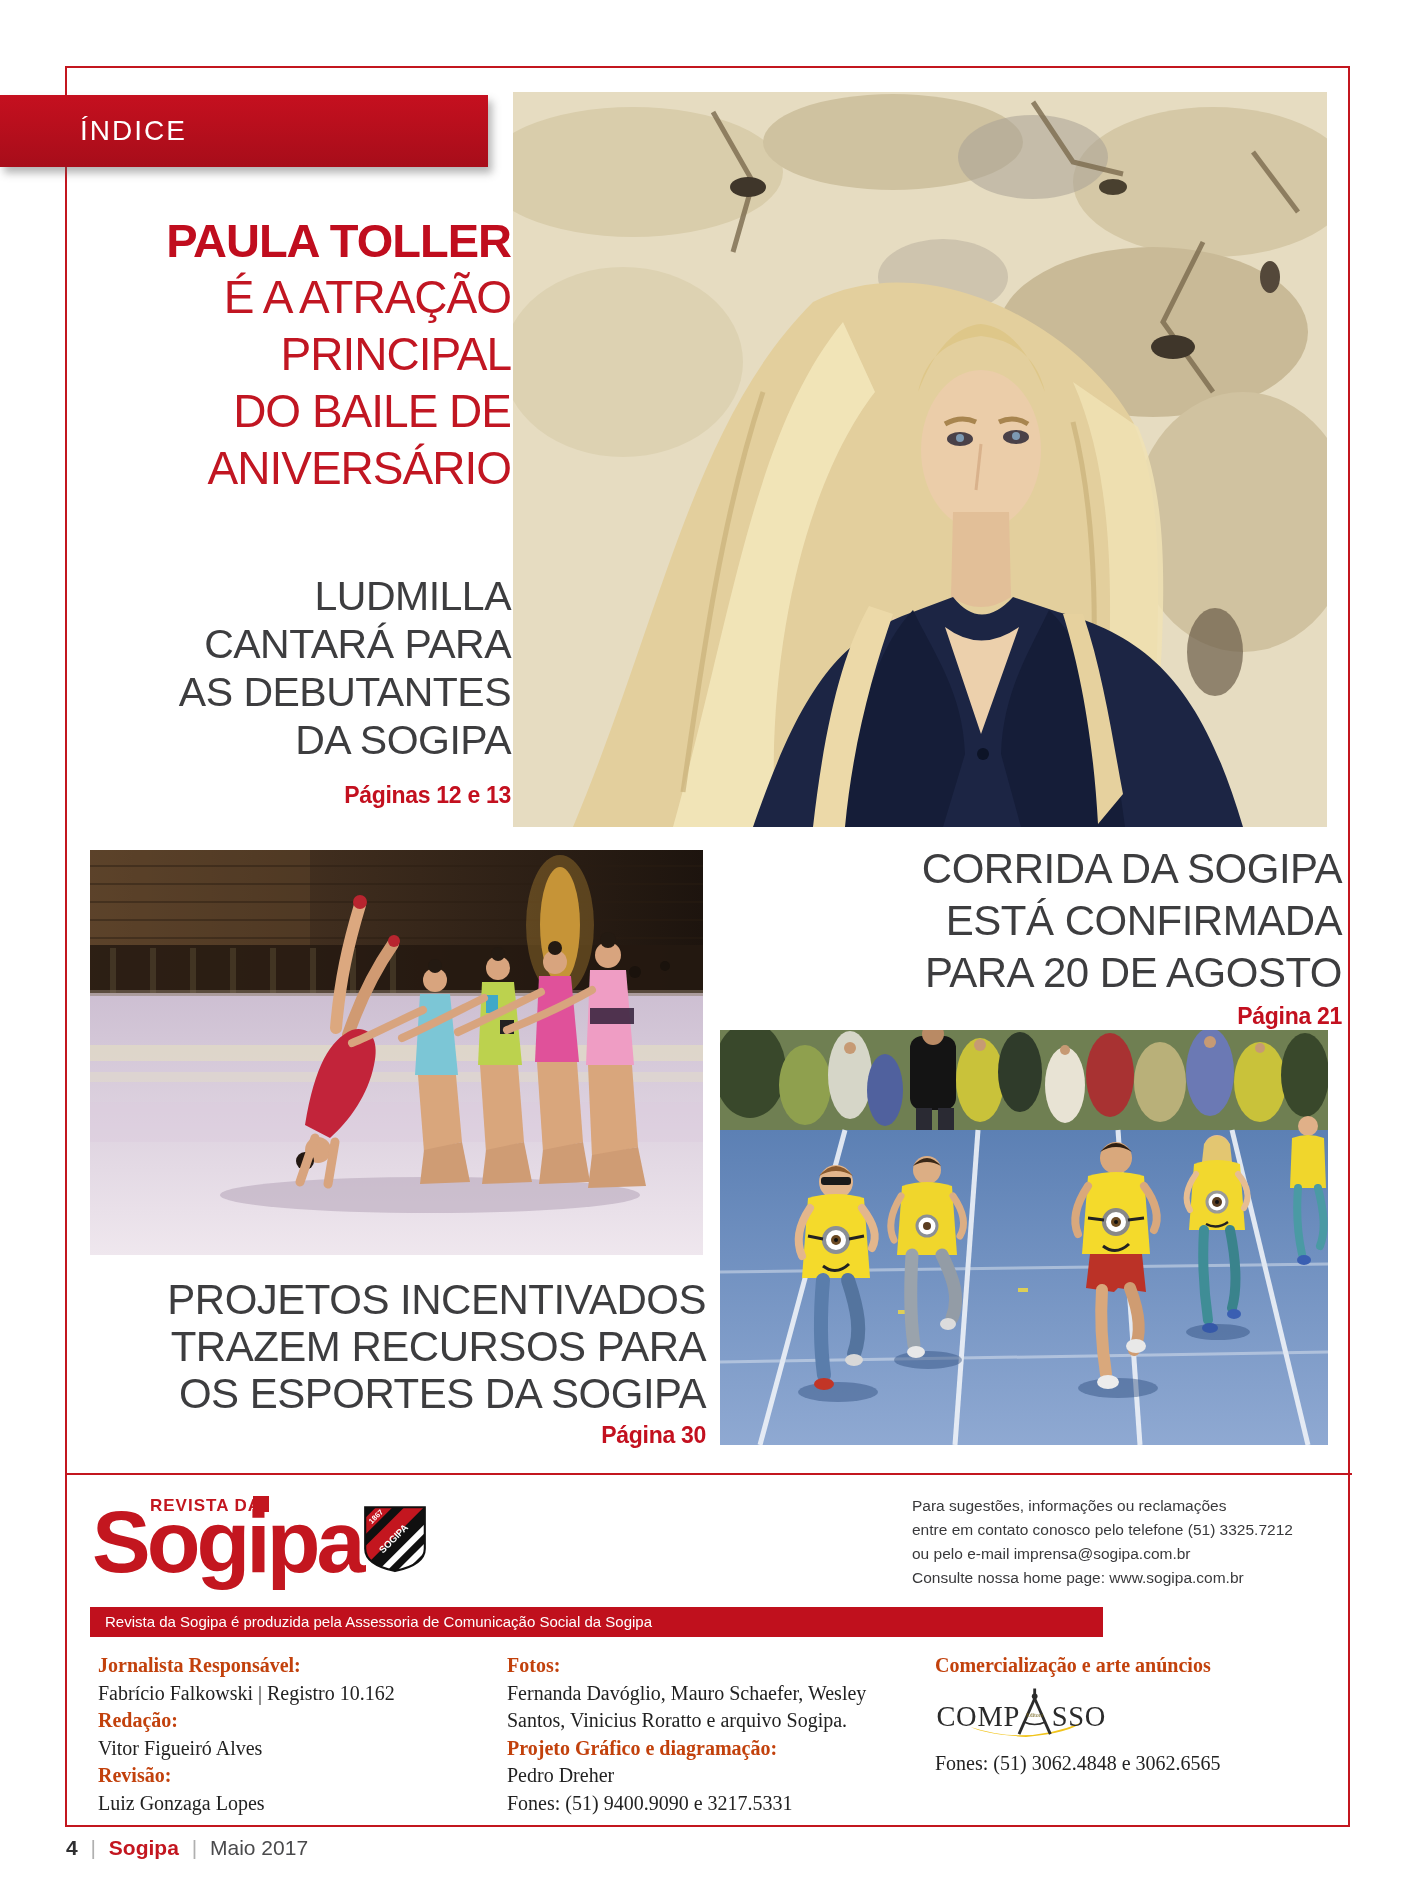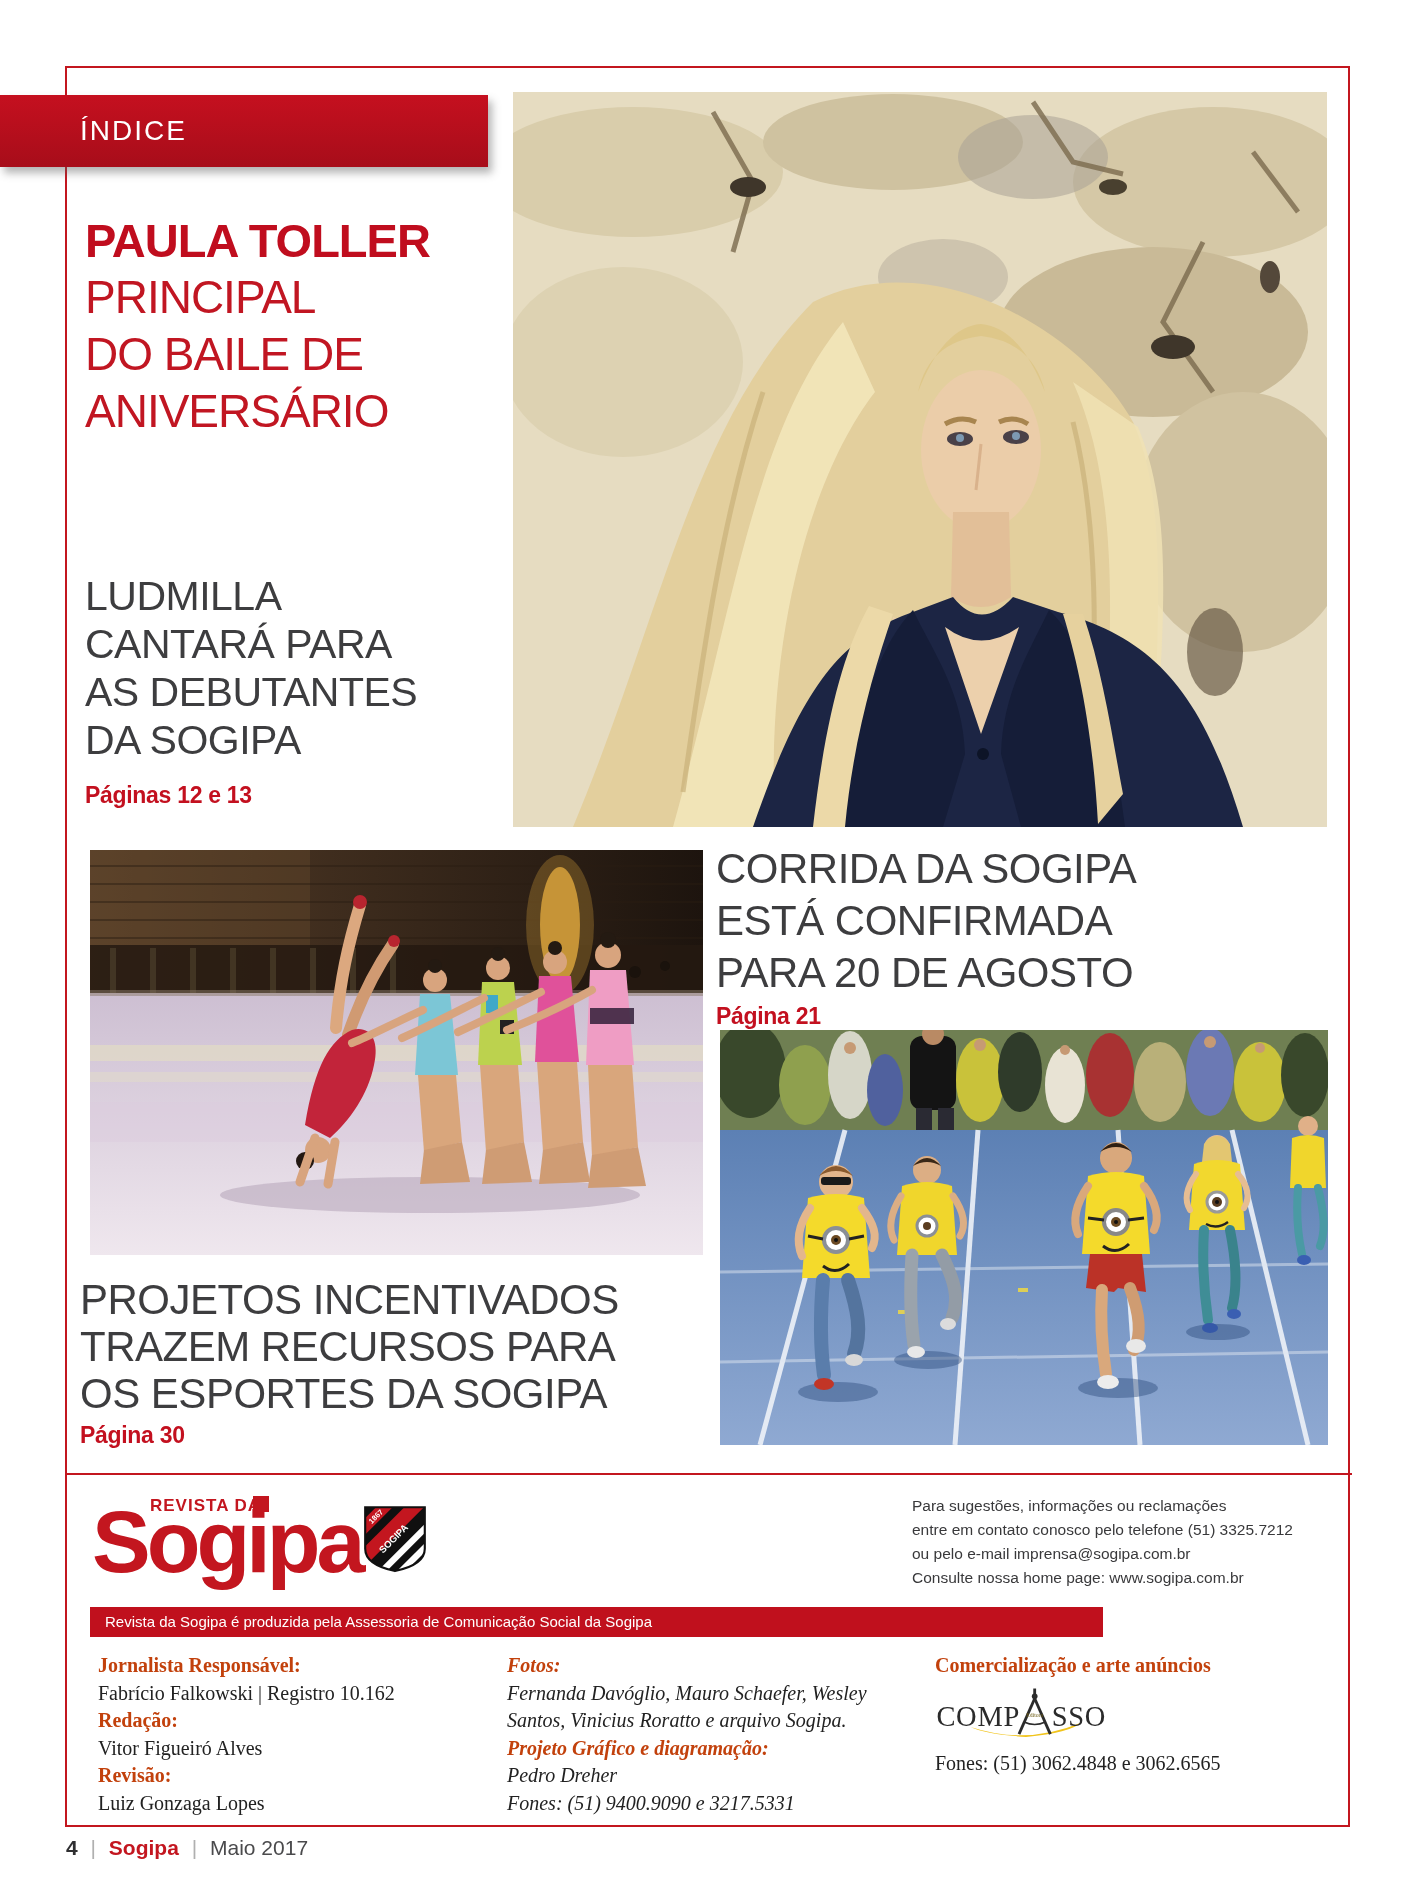--- a/index.html
+++ b/index.html
@@ -14,21 +14,21 @@
           box-shadow:4px 6px 8px rgba(90,90,90,.45);
           display:flex;align-items:center;}
   .banner span{color:#fff;font-size:28px;letter-spacing:2px;padding-left:80px;font-weight:400;}
   
   .photo{position:absolute;overflow:hidden;}
   .photo svg{display:block;width:100%;height:100%;}
   .photo-paula{left:513px;top:92px;width:814px;height:735px;}
   .photo-gym{left:90px;top:850px;width:613px;height:405px;}
   .photo-kids{left:720px;top:1030px;width:608px;height:415px;}
   
-  .story{position:absolute;text-align:left;}
+  .story{position:absolute;text-align:right;}
   .story div{white-space:nowrap;}
   .l-strong{font-weight:700;font-size:47px;line-height:57px;color:#c00d1e;letter-spacing:-1px;}
   .l-red{font-weight:300;font-size:46px;line-height:57px;color:#c11622;letter-spacing:-1px;}
   .l-dark{font-weight:300;font-size:41px;line-height:48px;color:#3d3d3f;letter-spacing:-0.5px;}
   .pageref{font-weight:700;font-size:23px;color:#c3101f;letter-spacing:-0.3px;}
   .story-paula{left:85px;top:212px;width:426px;}
   .story-paula .pageref{margin-top:4px;}
   .story-ludmilla{left:85px;top:572px;width:426px;}
   .story-ludmilla .pageref{margin-top:18px;}
   .story-corrida{left:716px;top:843px;width:626px;}
@@ -45,21 +45,21 @@
   .logotype{position:absolute;left:92px;top:1492px;font-size:88px;font-weight:800;
             color:#c3161f;letter-spacing:-4px;line-height:100px;}
   .shield{position:absolute;left:362px;top:1504px;width:66px;height:70px;}
   .contact{position:absolute;left:912px;top:1494px;font-size:15.5px;line-height:24px;color:#39393b;}
   .prodbar{position:absolute;left:90px;top:1607px;width:1013px;height:30px;background:#c0101d;
            color:#fff;font-size:15px;line-height:30px;padding-left:15px;box-sizing:border-box;}
   .credits{position:absolute;font-family:"Liberation Serif",serif;font-size:20px;
            line-height:27.5px;color:#222;}
   .credits .b{font-weight:700;color:#c2410c;}
   .c1{left:98px;top:1652px;width:395px;}
-  .c2{left:507px;top:1652px;width:392px;font-style:italic;}
+  .c2{left:507px;top:1652px;width:392px;}
   .c3{left:935px;top:1652px;width:410px;}
   .compasso{margin-top:8px;height:62px;}
   .c3 .sub1{margin-top:4px;}
   .pagefoot{position:absolute;left:66px;top:1836px;font-size:21px;color:#4a4a4c;}
   .pagefoot .num{font-weight:700;color:#2f2f31;}
   .pagefoot .sep{color:#b0b0b0;margin:0 7px;}
   .pagefoot .mag{font-weight:700;color:#c3161f;}
 </style>
 </head>
 <body>
@@ -110,20 +110,21 @@
       <path d="M536,518 C516,560 490,600 488,662 L508,735 L612,735 C600,640 580,560 536,518 Z" fill="#151d38"></path>
       <path d="M432,535 L468,642 L506,535 Q468,562 432,535 Z" fill="#ecd0ac"></path>
       <circle cx="470" cy="662" r="6" fill="#0d1427"></circle>
       <path d="M380,522 C360,580 340,650 332,735 L300,735 C312,630 330,560 356,514 Z" fill="#ecd9a8"></path>
       <path d="M570,522 C590,580 600,650 610,702 L585,732 C580,640 565,570 550,522 Z" fill="#e6d19e"></path>
     </svg>
   </div>
 
   <div class="story story-paula">
     <div class="l-strong">PAULA TOLLER</div>
+    <div class="l-red">É A ATRAÇÃO</div>
     <div class="l-red">PRINCIPAL</div>
     <div class="l-red">DO BAILE DE</div>
     <div class="l-red">ANIVERSÁRIO</div>
   </div>
 
   <div class="story story-ludmilla">
     <div class="l-dark">LUDMILLA</div>
     <div class="l-dark">CANTARÁ PARA</div>
     <div class="l-dark">AS DEBUTANTES</div>
     <div class="l-dark">DA SOGIPA</div>

